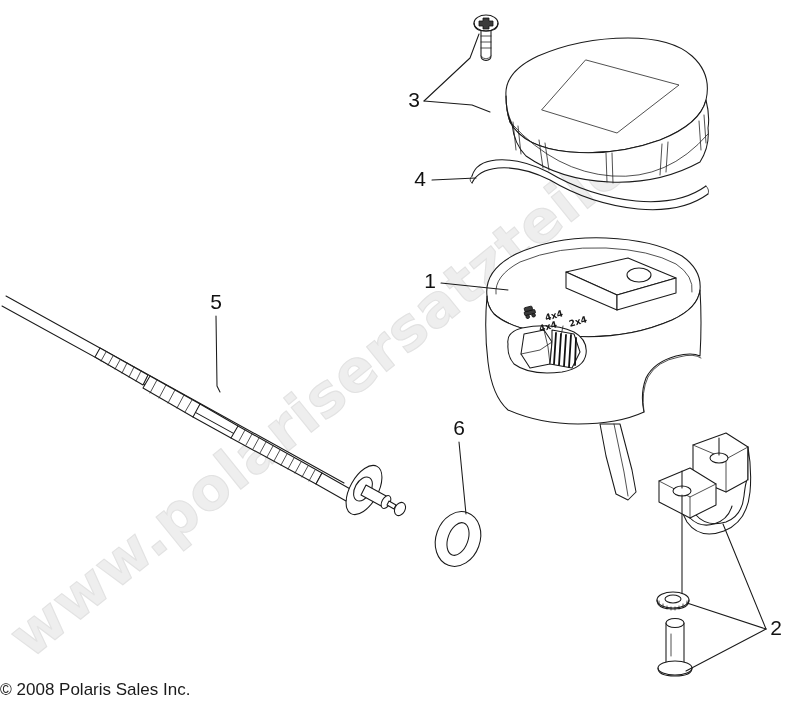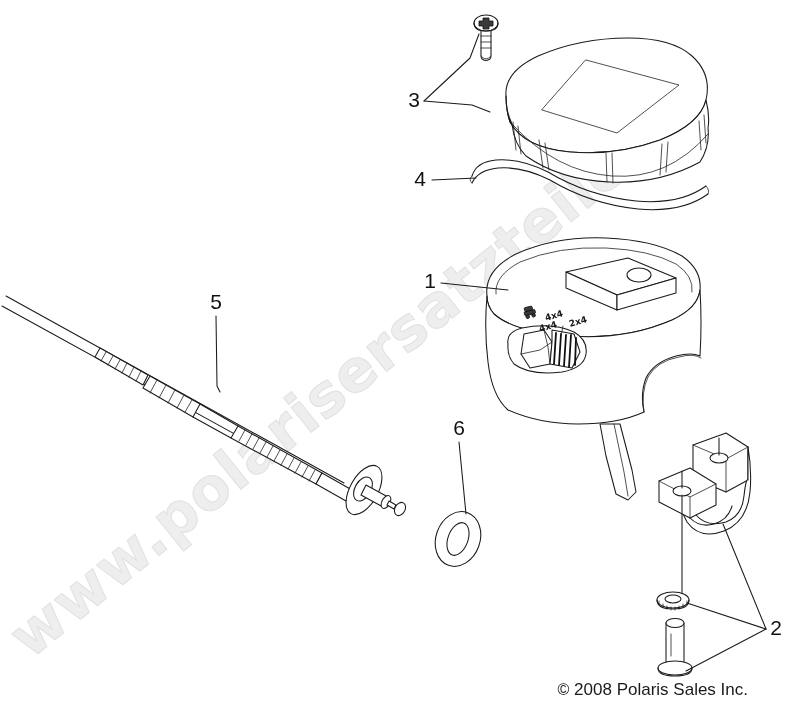--- a/index.html
+++ b/index.html
@@ -85,21 +85,21 @@
     font-family: "DejaVu Sans", sans-serif;
     font-size: 9px;
     font-weight: bold;
     fill: #1a1a1a;
   }
   #copyright {
     position: absolute;
     left: 0;
     top: 680px;
     width: 748px;
-    text-align: right;
+    text-align: left;
     font-family: "Liberation Sans", sans-serif;
     font-size: 17px;
     color: #1a1a1a;
     white-space: nowrap;
   }
   #copyright .cmark {
     font-size: 16px;
   }
 </style>
 </head>

